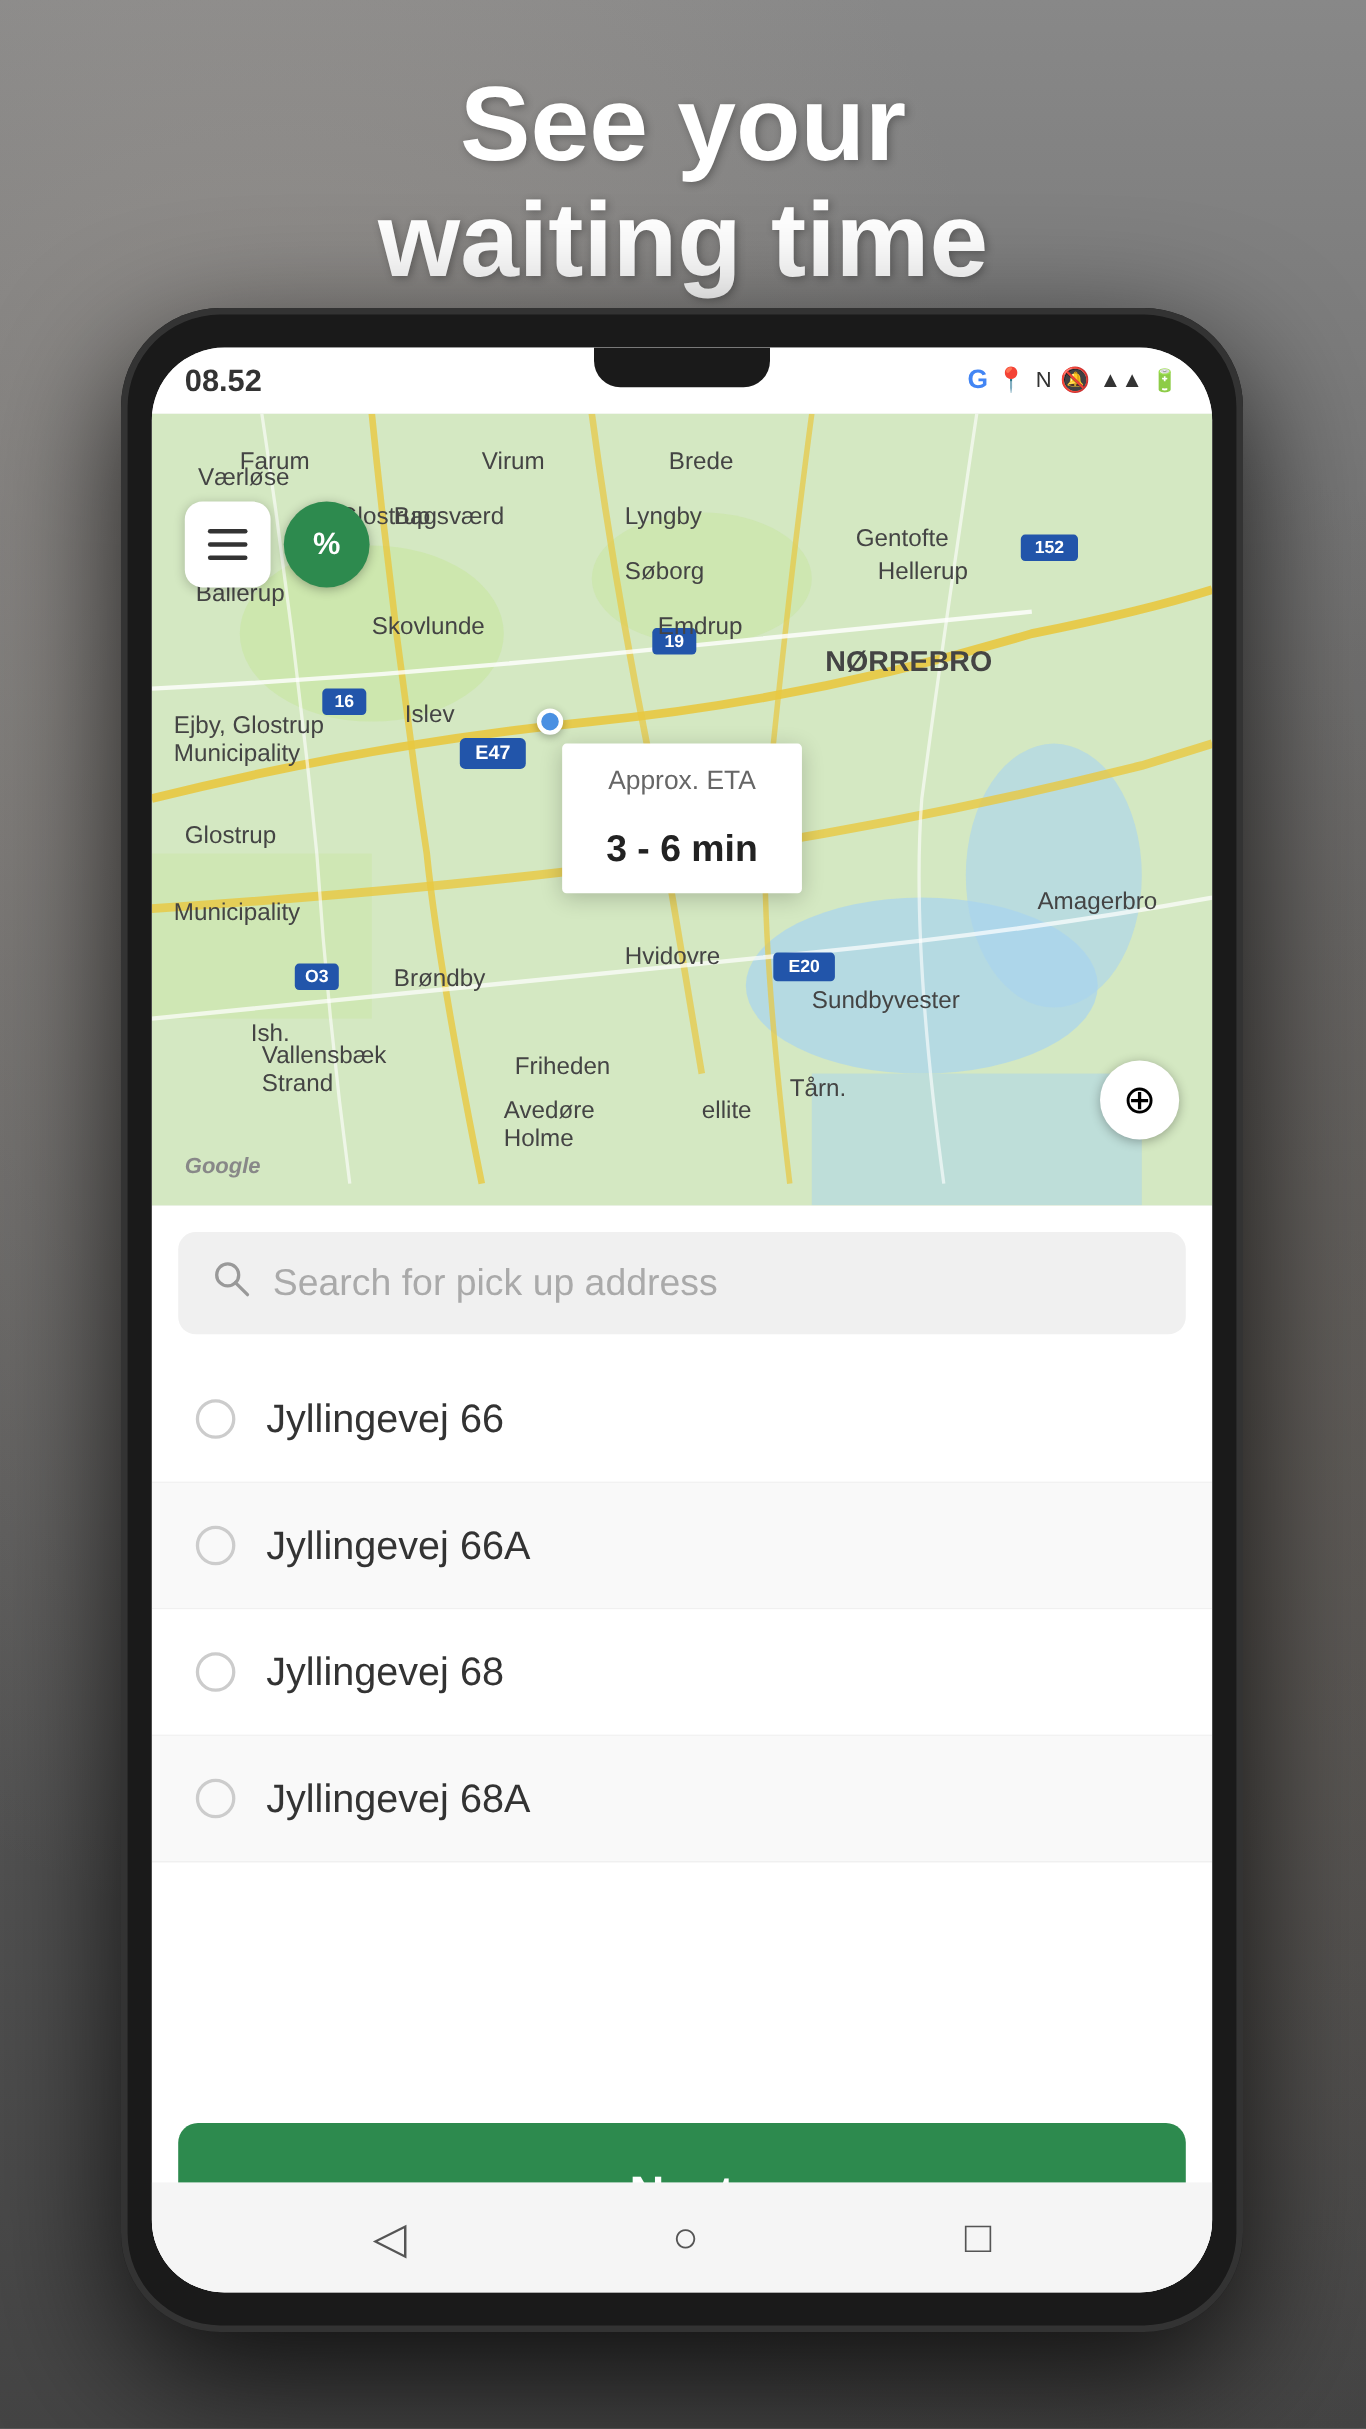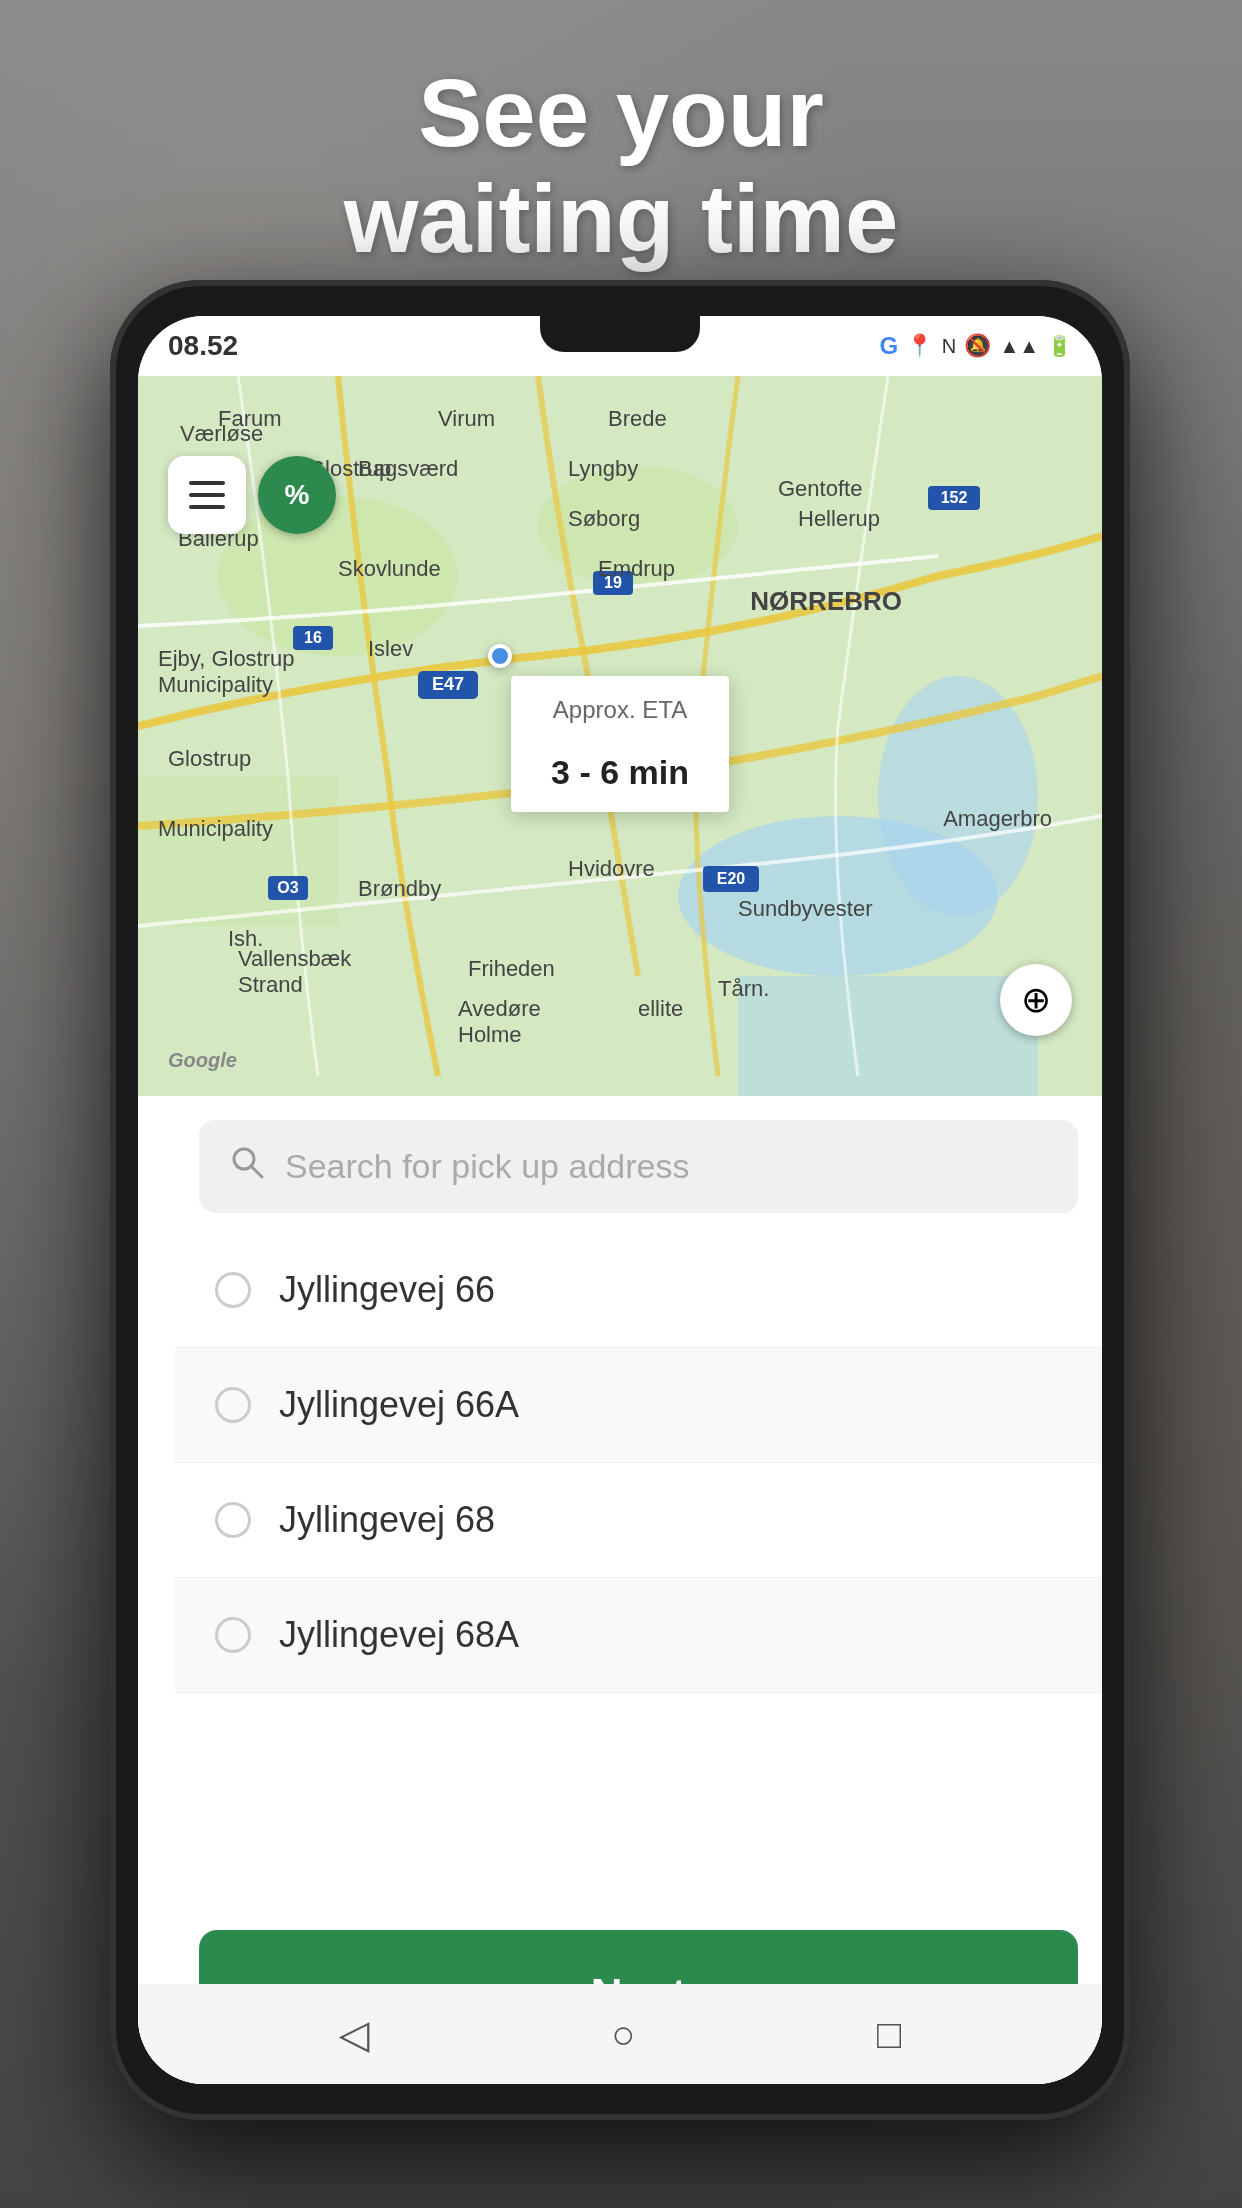--- a/index.html
+++ b/index.html
@@ -268,21 +268,20 @@
 
     
     .bottom-panel {
       position: absolute;
       top: 780px;
       left: 0; right: 0;
       bottom: 0;
       background: white;
       display: flex;
       flex-direction: column;
-      padding-left: 37px;
     }
 
     
     .search-box {
       display: flex;
       align-items: center;
       margin: 24px 24px 0 24px;
       background: #f0f0f0;
       border-radius: 16px;
       padding: 24px 30px;

